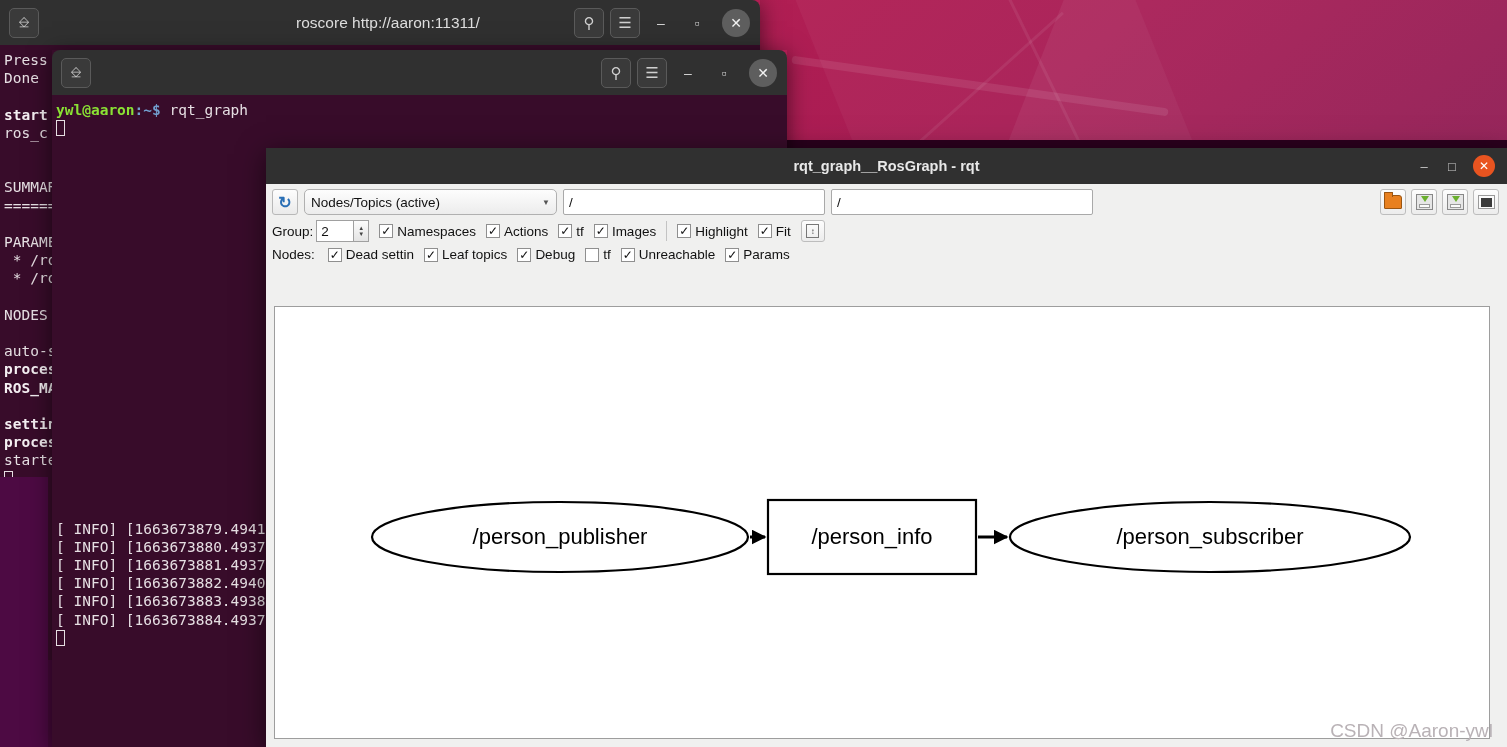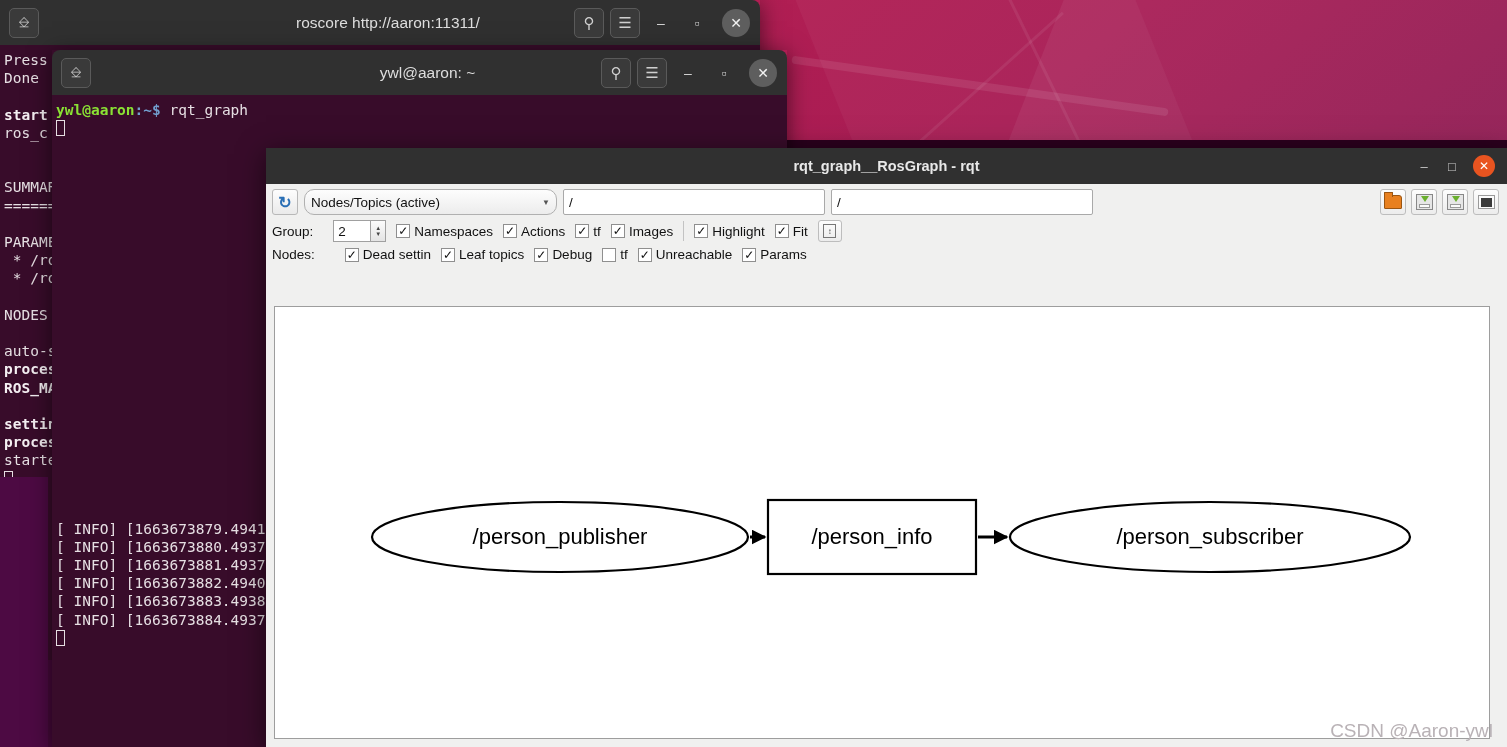--- a/index.html
+++ b/index.html
@@ -261,21 +261,21 @@
   .refresh-btn {
     width: 26px; height: 26px;
     border: 1px solid #b8b8b8; border-radius: 3px;
     background: linear-gradient(#fdfdfd,#eaeaea);
     display: flex; align-items: center; justify-content: center;
     color: #2a6fb5; font-size: 16px; font-weight: bold;
     box-sizing: border-box;
   }
   .combo {
     width: 253px; height: 26px;
-    border: 1px solid #b0b0b0; border-radius: 10px;
+    border: 1px solid #b0b0b0; border-radius: 5px;
     background: linear-gradient(#fdfdfd,#ececec);
     display: flex; align-items: center;
     padding: 0 6px;
     font-size: 13.5px; color: #111;
     box-sizing: border-box;
   }
   .combo-arrow { margin-left: auto; font-size: 8px; color: #555; }
   .txtfield {
     height: 26px;
     border: 1px solid #a9a9a9; border-radius: 2px;
@@ -333,21 +333,21 @@
   .icon-screen span {
     display: block; width: 11px; height: 9px; background: #3a3a3a;
   }
 
   .tb-row2, .tb-row3 {
     display: flex; align-items: center;
     font-size: 13.5px; color: #111;
     margin-top: 5px;
   }
   .tb-row2 { gap: 0; }
-  .lbl { margin-right: 20px; }
+  .lbl { margin-right: 3px; }
   .spin {
     width: 38px; height: 22px;
     border: 1px solid #a0a0a0; background: #fff;
     display: flex; align-items: center;
     padding-left: 4px; font-size: 13.5px;
     box-sizing: border-box;
   }
   .spin-btns {
     width: 15px; height: 22px;
     border: 1px solid #a0a0a0; border-left: none;
@@ -440,21 +440,20 @@
     <div class="term-body" id="roscore-body"><div>Press </div><div>Done </div><div>&nbsp;</div><div class="t-bold">start</div><div>ros_c</div><div>&nbsp;</div><div>&nbsp;</div><div>SUMMAR</div><div>======</div><div>&nbsp;</div><div>PARAME</div><div> * /ro</div><div> * /ro</div><div>&nbsp;</div><div>NODES</div><div>&nbsp;</div><div>auto-s</div><div class="t-bold">proces</div><div class="t-bold">ROS_MA</div><div>&nbsp;</div><div class="t-bold">settin</div><div class="t-bold">proces</div><div>starte</div><div><span class="cursor-box"></span></div></div>
     <div class="purple-patch"></div>
     <div class="purple-patch2"></div>
   </div>
 
   <div class="term-win" id="ywl-window">
     <div class="term-titlebar">
       <div class="tb-left">
         <div class="tb-btn">⎒</div>
       </div>
-      <div class="tb-title">ywl@aaron: ~</div>
       <div class="tb-right">
         <div class="tb-sq">⚲</div>
         <div class="tb-sq">☰</div>
         <div class="tb-plain">–</div>
         <div class="tb-plain">▫</div>
         <div class="tb-close">✕</div>
       </div>
     </div>
     <div class="term-body" id="ywl-body"><div><span class="t-green">ywl@aaron</span><span class="t-blue">:~$</span><span> rqt_graph</span></div><div><span class="cursor-box"></span></div><div>&nbsp;</div><div>&nbsp;</div><div>&nbsp;</div><div>&nbsp;</div><div>&nbsp;</div><div>&nbsp;</div><div>&nbsp;</div><div>&nbsp;</div><div>&nbsp;</div><div>&nbsp;</div><div>&nbsp;</div><div>&nbsp;</div><div>&nbsp;</div><div>&nbsp;</div><div>&nbsp;</div><div>&nbsp;</div><div>&nbsp;</div><div>&nbsp;</div><div>&nbsp;</div><div>&nbsp;</div><div>&nbsp;</div><div>[ INFO] [1663673879.4941</div><div>[ INFO] [1663673880.4937</div><div>[ INFO] [1663673881.4937</div><div>[ INFO] [1663673882.4940</div><div>[ INFO] [1663673883.4938</div><div>[ INFO] [1663673884.4937</div><div><span class="cursor-box"></span></div></div>
   </div>

